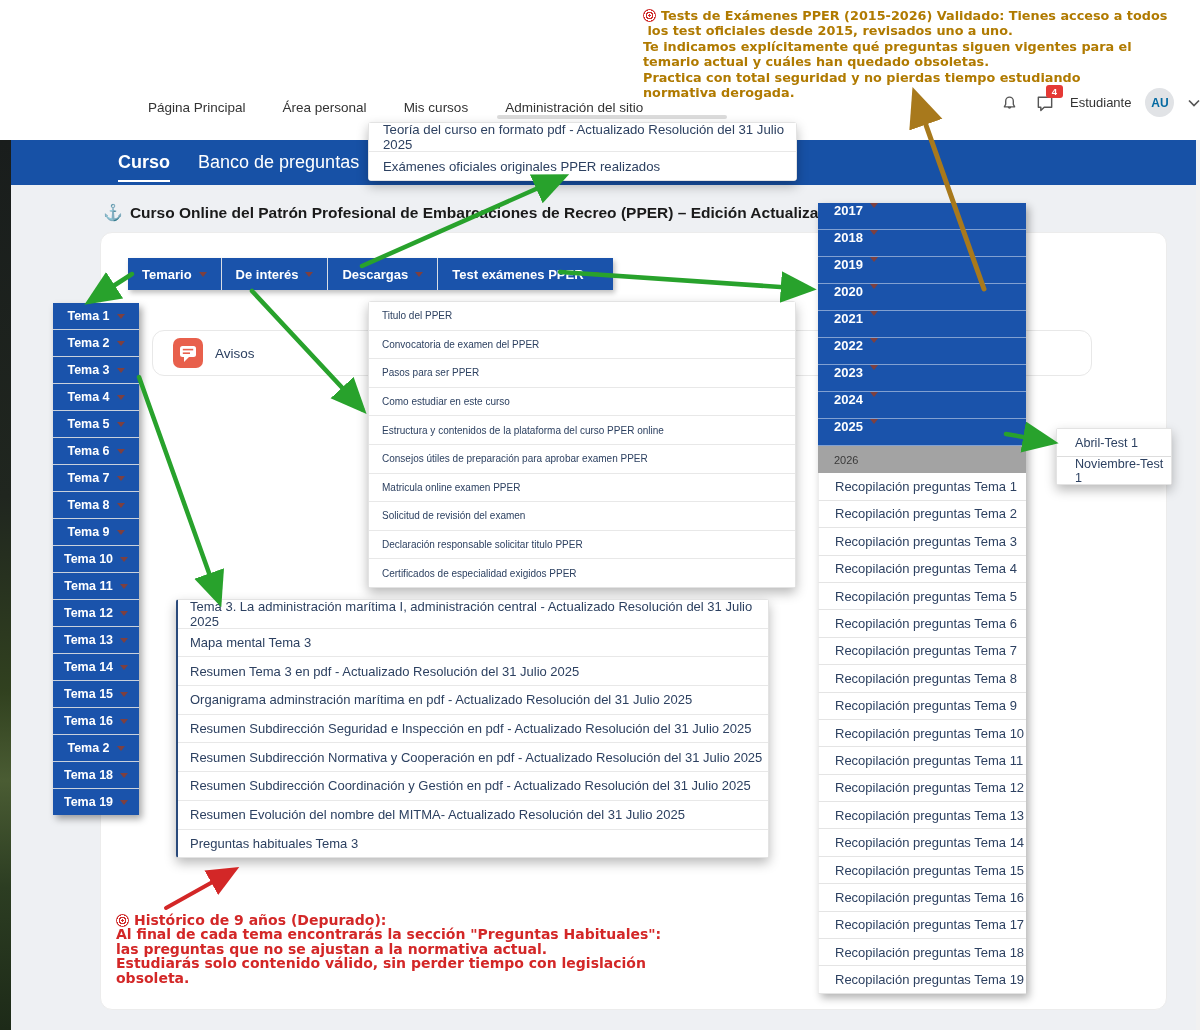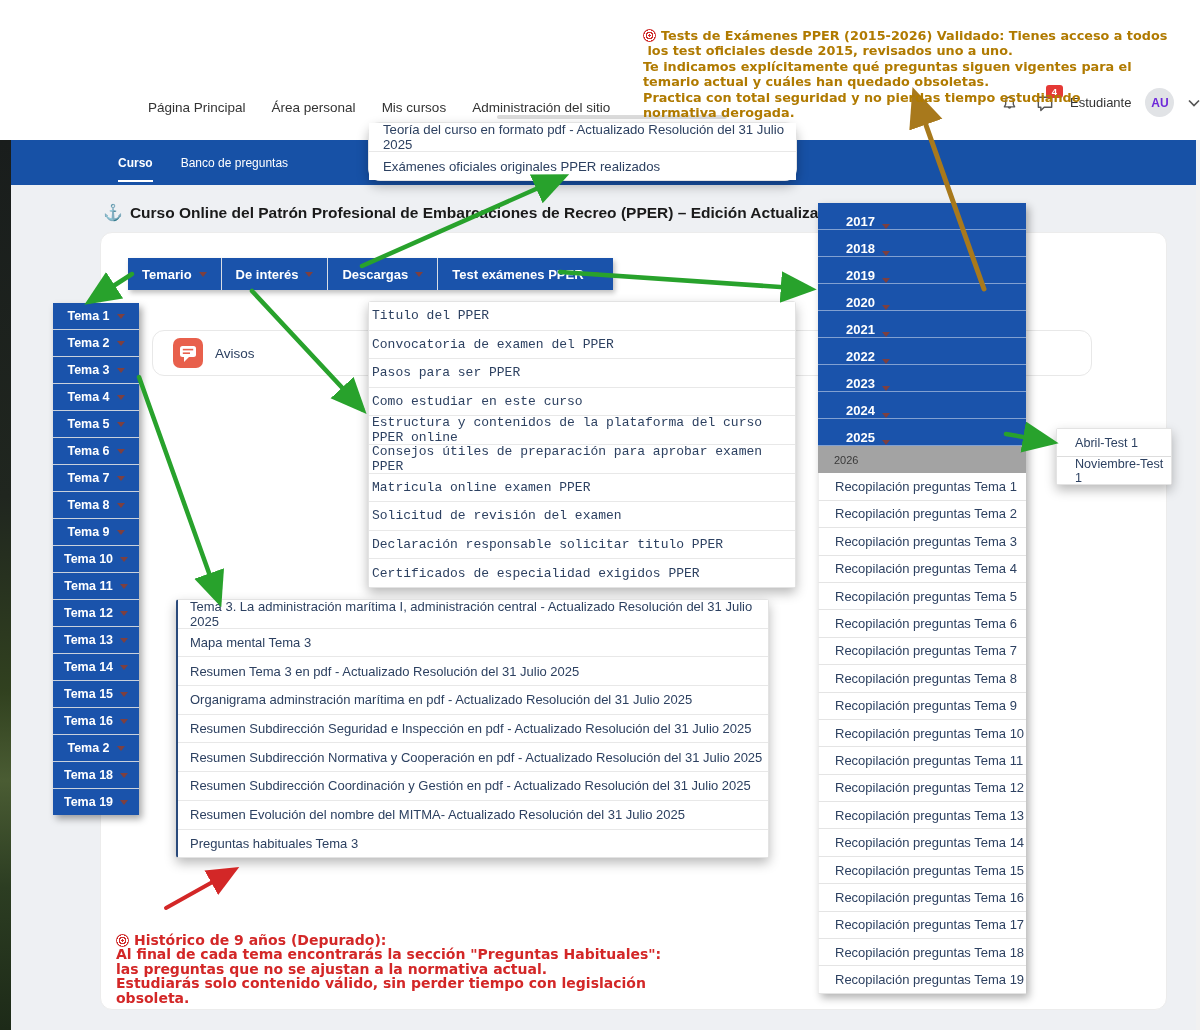--- a/index.html
+++ b/index.html
@@ -4,57 +4,57 @@
 <style>
   html,body{margin:0;padding:0;}
   .stage{position:relative;width:1200px;height:1030px;background:#ffffff;overflow:hidden;
          font-family:"Liberation Sans",sans-serif;-webkit-font-smoothing:antialiased;}
   .graybg{position:absolute;left:0;top:185px;width:1200px;height:845px;background:#eef0f3;z-index:1;}
   .leftstrip{position:absolute;left:0;top:140px;width:11px;height:890px;z-index:9;
     background:linear-gradient(180deg,#191d1c 0%,#20261f 40%,#31411f 62%,#4a5c33 72%,#2c3d22 84%,#1d2a18 100%);}
   .rightstrip{position:absolute;left:1196px;top:140px;width:4px;height:890px;background:#f1f1f1;z-index:9;}
 
   
-  .topnav{position:absolute;left:148px;top:100px;display:flex;gap:26px;z-index:10;
+  .topnav{position:absolute;left:148px;top:100px;display:flex;gap:37px;z-index:10;
           font-size:13.5px;color:#333;}
   .topnav .nav-item{cursor:pointer;}
   .nav-underline{position:absolute;left:497px;top:115px;width:230px;height:4px;background:#dcdcdc;border-radius:2px;z-index:4;}
 
   .userbar{position:absolute;left:998px;top:88px;display:flex;align-items:center;gap:14px;z-index:10;}
   .icon-btn{position:relative;width:22px;height:22px;display:flex;align-items:center;justify-content:center;}
   .badge{position:absolute;top:-7px;right:-7px;background:#e53935;color:#fff;font-size:9.5px;font-weight:bold;
          min-width:13px;height:13px;border-radius:3px;display:flex;align-items:center;justify-content:center;padding:0 2px;}
   .role{font-size:13px;color:#333;}
-  .avatar{width:29px;height:29px;border-radius:50%;background:#e1e3e6;color:#6d28d9;font-size:12px;font-weight:bold;
+  .avatar{width:29px;height:29px;border-radius:50%;background:#e1e3e6;color:#0369a1;font-size:12px;font-weight:bold;
           display:flex;align-items:center;justify-content:center;}
 
   
   .ann{position:absolute;z-index:12;font-family:"DejaVu Sans",sans-serif;font-weight:bold;}
   .ann div{white-space:pre-wrap;}
   .ann-top{left:643px;top:8px;width:556px;font-size:12.8px;line-height:15.4px;color:#b07a00;}
   .ann-bottom{left:116px;top:913px;width:600px;font-size:14px;line-height:14.4px;color:#d32727;}
-  .ann .l1{display:flex;align-items:center;gap:5px;margin-top:20px;}
+  .ann .l1{display:flex;align-items:center;gap:5px;}
   .target-icon{display:inline-block;width:13px;height:13px;border-radius:50%;flex:0 0 13px;
     background:radial-gradient(closest-side,#cf2b2b 0 18%,#fff 18% 38%,#cf2b2b 38% 60%,#fff 60% 80%,#cf2b2b 80% 100%);}
 
   
   .tabbar{position:absolute;left:0;top:140px;width:1197px;height:45px;background:#1751a6;z-index:2;
           display:flex;align-items:center;color:#fff;}
-  .tab{margin-left:0;font-size:12px;padding:0 14px;height:100%;display:flex;align-items:center;position:relative;cursor:pointer;}
+  .tab{margin-left:0;font-size:18px;padding:0 14px;height:100%;display:flex;align-items:center;position:relative;cursor:pointer;}
   .tab.first{margin-left:104px;font-weight:bold;}
   .tab.active:after{content:"";position:absolute;left:14px;right:14px;bottom:3px;height:2.5px;background:#fff;}
 
   
   .dd{position:absolute;background:#fff;box-shadow:0 5px 12px rgba(0,0,0,.28);border:1px solid #e3e3e3;z-index:6;}
   .dd .dd-item{display:flex;align-items:center;border-bottom:1px solid #e8e8e8;color:#2d4161;cursor:pointer;background:#fff;}
   .dd .dd-item:last-child{border-bottom:none;}
-  .dd-topnav{left:368px;top:122px;width:427px;border-radius:12px;}
+  .dd-topnav{left:368px;top:122px;width:427px;border-radius:3px;}
   .dd-topnav .dd-item{height:28px;font-size:13.2px;padding-left:14px;}
   .dd-interes{left:368px;top:301px;width:426px;border-radius:3px;}
-  .dd-interes .dd-item{height:27.6px;font-size:13px;padding-left:3px;font-family:Liberation Mono, monospace;}
+  .dd-interes .dd-item{height:27.6px;font-size:10px;padding-left:13px;}
   .dd-tema3{left:176px;top:599px;width:590px;border-radius:3px;border-left:2px solid #2a4a7b;}
   .dd-tema3 .dd-item{height:27.7px;font-size:13px;padding-left:12px;}
   .dd-tests{left:1056px;top:428px;width:114px;border-radius:2px;z-index:7;}
   .dd-tests .dd-item{height:27px;font-size:12.6px;padding-left:18px;border-bottom:1px solid #ddd;}
 
   
   .card{position:absolute;left:100px;top:232px;width:1065px;height:776px;background:#fff;border:1px solid #ececec;
         border-radius:12px;z-index:2;}
   .course-title{position:absolute;left:103px;top:203px;z-index:3;display:flex;align-items:center;gap:7px;
                 font-size:15.5px;font-weight:bold;color:#1a1a1a;}
@@ -76,22 +76,22 @@
   .avisos-label{font-size:13.5px;color:#2d4161;font-weight:500;}
 
   
   .col-temas{position:absolute;left:53px;top:303px;width:86px;z-index:5;box-shadow:3px 4px 7px rgba(0,0,0,.35);}
   .tema-btn{height:26px;background:#1a53ab;color:#fff;font-weight:bold;font-size:12.5px;display:flex;
             align-items:center;justify-content:center;border-bottom:1.4px solid #c9d1dc;cursor:pointer;}
   .tema-btn:last-child{border-bottom:none;}
 
   
   .col-right{position:absolute;left:818px;top:203px;width:208px;z-index:5;box-shadow:3px 4px 8px rgba(0,0,0,.3);}
-  .year-btn{height:26px;background:#1a53ab;color:#fff;font-weight:bold;font-size:13px;display:flex;align-items:flex-end;
-            padding-left:28px;border-bottom:1.4px solid rgba(255,255,255,.45);cursor:pointer;}
+  .year-btn{height:26px;background:#1a53ab;color:#fff;font-weight:bold;font-size:13px;display:flex;align-items:flex-start;
+            padding-left:16px;border-bottom:1.4px solid rgba(255,255,255,.45);cursor:pointer;}
   .year-last{height:27.4px;background:#a3a3a3;color:#3a3a3a;font-size:11px;display:flex;align-items:center;
              padding-left:16px;cursor:pointer;}
   .recop-item{height:26.4px;background:#fff;color:#2d4161;font-size:13px;display:flex;align-items:center;
               padding-left:16px;border-bottom:1px solid #e4e4e4;border-left:1px solid #eee;cursor:pointer;}
 
   
   .arrows{position:absolute;left:0;top:0;z-index:11;pointer-events:none;}
 </style>
 </head>
 <body>

